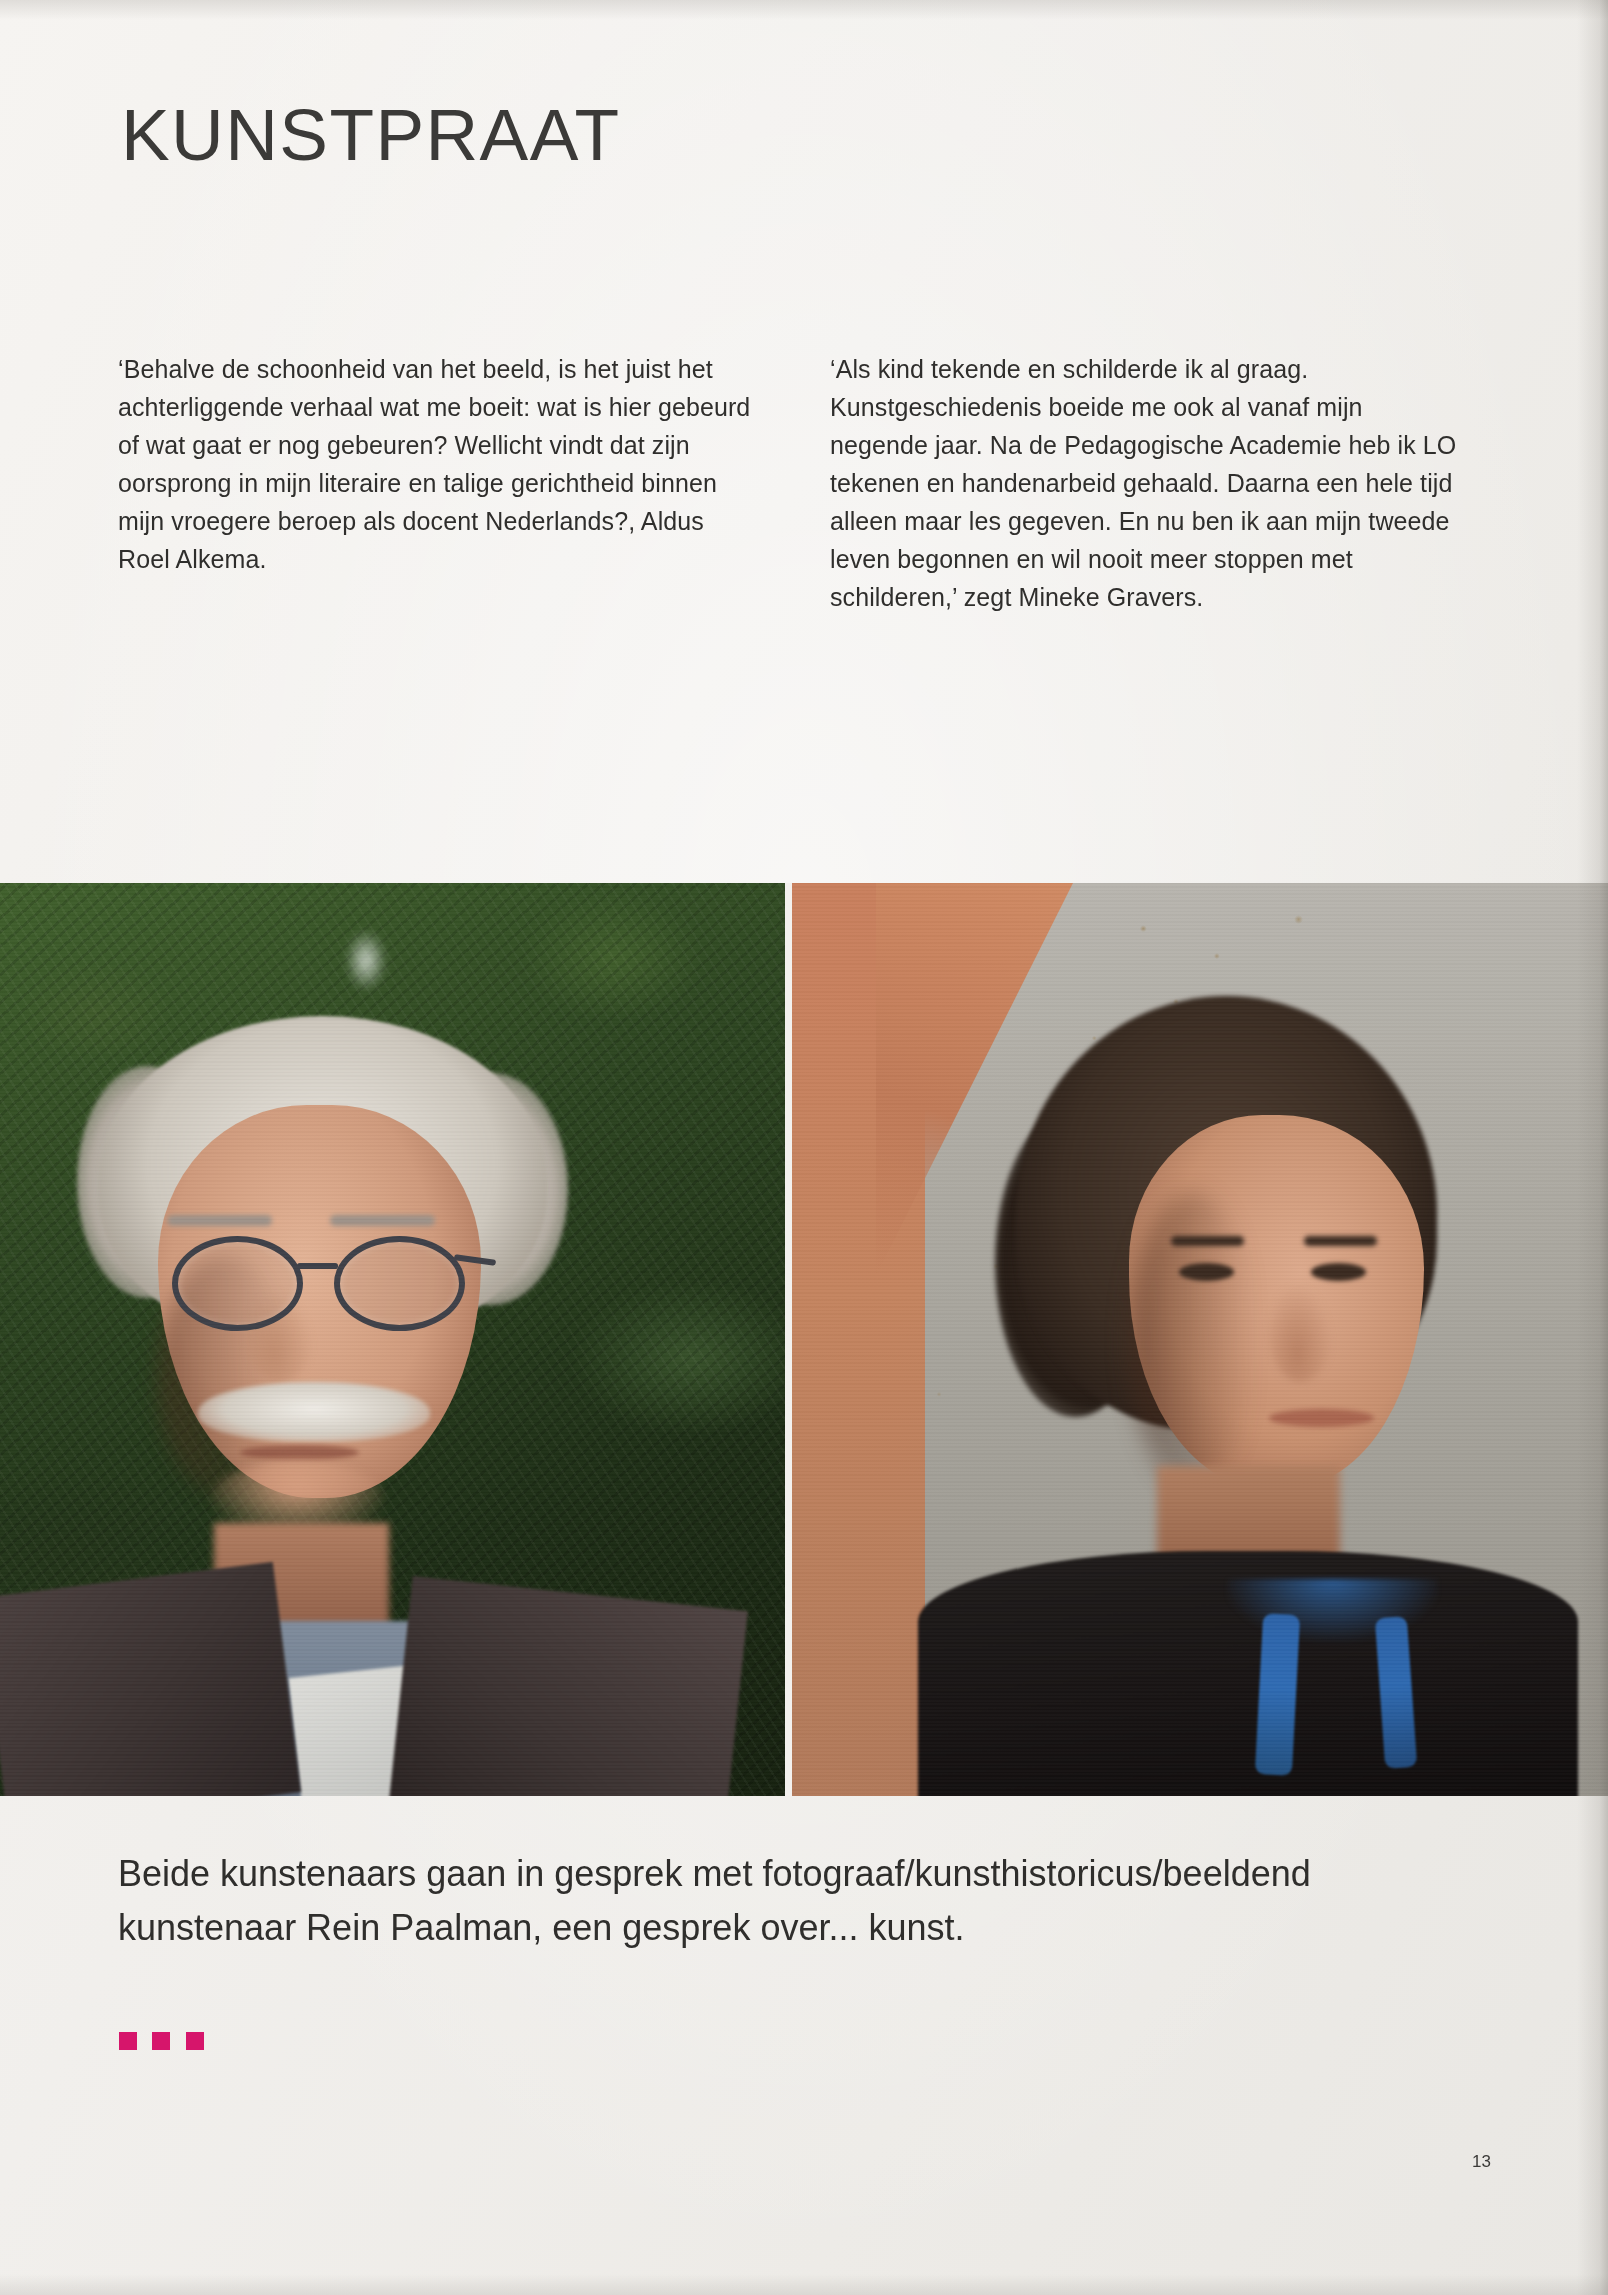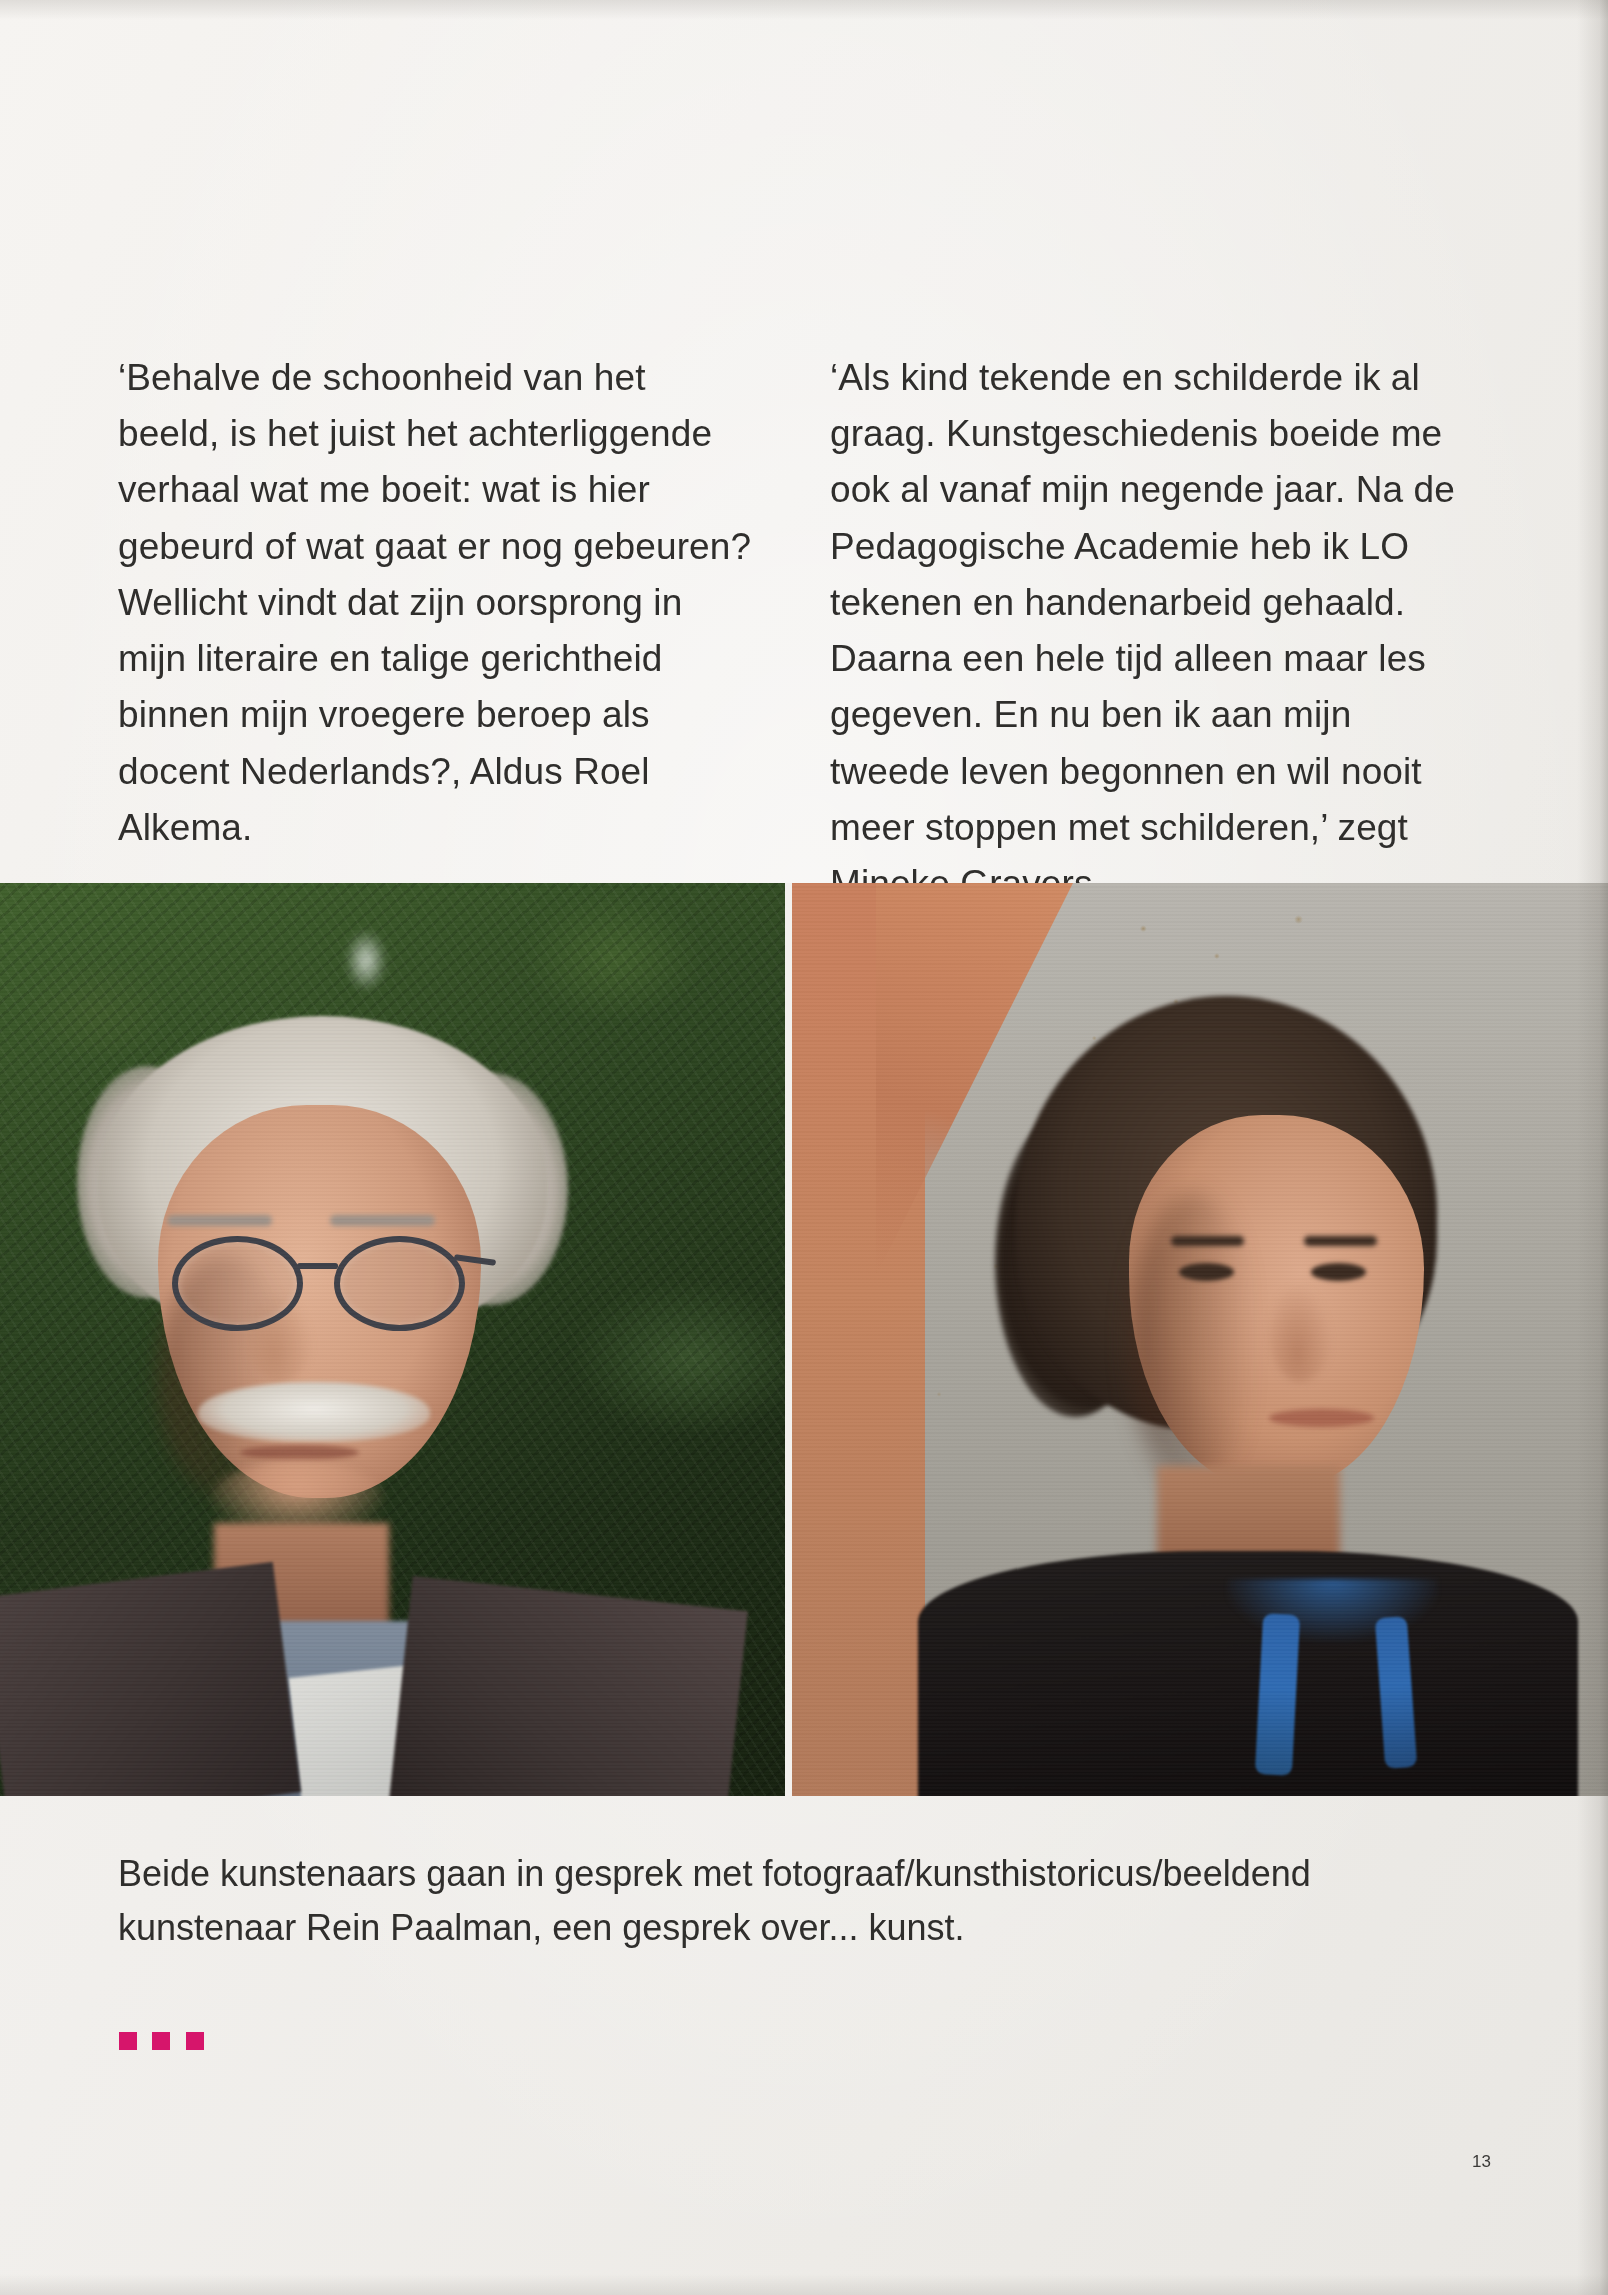--- a/index.html
+++ b/index.html
@@ -88,21 +88,21 @@
     top: 350px;
     width: 1376px;
     display: flex;
     gap: 77px;
   }
   .col {
     width: 635px;
   }
   .col p {
     margin: 0;
-    font-size: 37px;
+    font-size: 25px;
     line-height: 1.52;
     color: #2f2e2c;
     letter-spacing: 0.1px;
   }
 
   
   .photos {
     position: absolute;
     left: 0;
     top: 883px;
@@ -532,20 +532,21 @@
 </style>
 </head>
 <body>
 
 <div class="page">
   <div class="paper-texture"></div>
 
   <div class="content">
 
     <div class="title-block">
+      <div class="title-main">KUNSTPRAAT</div>
     </div>
 
     <div class="columns">
       <div class="col">
         <p>‘Behalve de schoonheid van het beeld, is het juist het achterliggende verhaal wat me boeit: wat is hier gebeurd of wat gaat er nog gebeuren? Wellicht vindt dat  zijn oorsprong in mijn literaire en talige gerichtheid  binnen mijn vroegere beroep als docent Nederlands?, Aldus Roel Alkema.</p>
       </div>
       <div class="col">
         <p>‘Als kind tekende en schilderde ik al graag. Kunstgeschiedenis boeide me ook al vanaf mijn negende jaar. Na de Pedagogische Academie heb ik LO tekenen en handenarbeid gehaald. Daarna een hele tijd alleen maar les gegeven. En nu ben ik aan mijn tweede leven begonnen en wil nooit meer stoppen met schilderen,’ zegt Mineke Gravers.</p>
       </div>
     </div>

